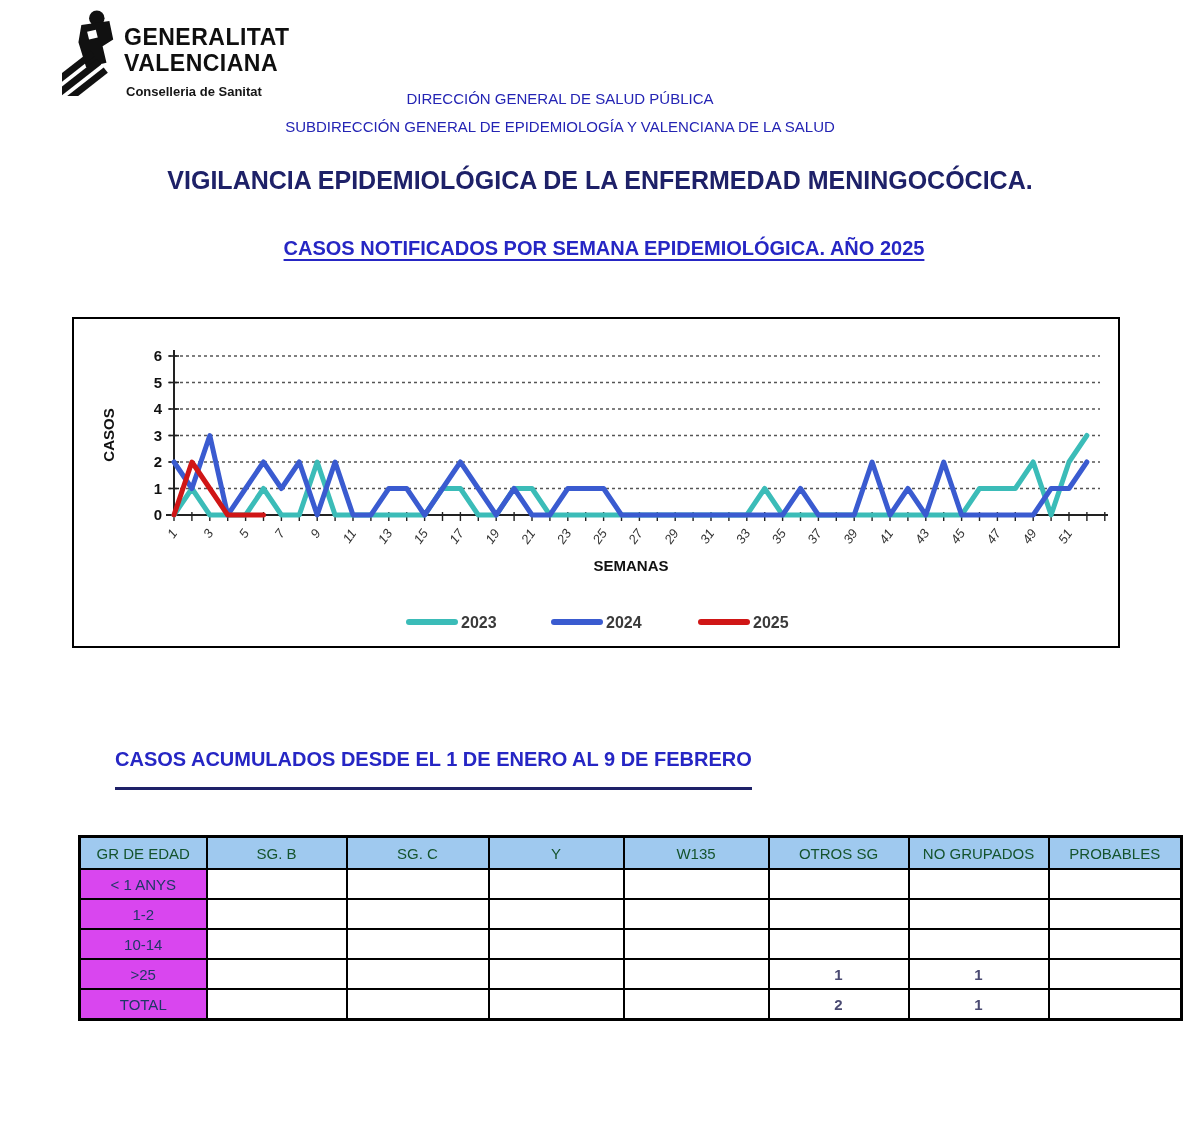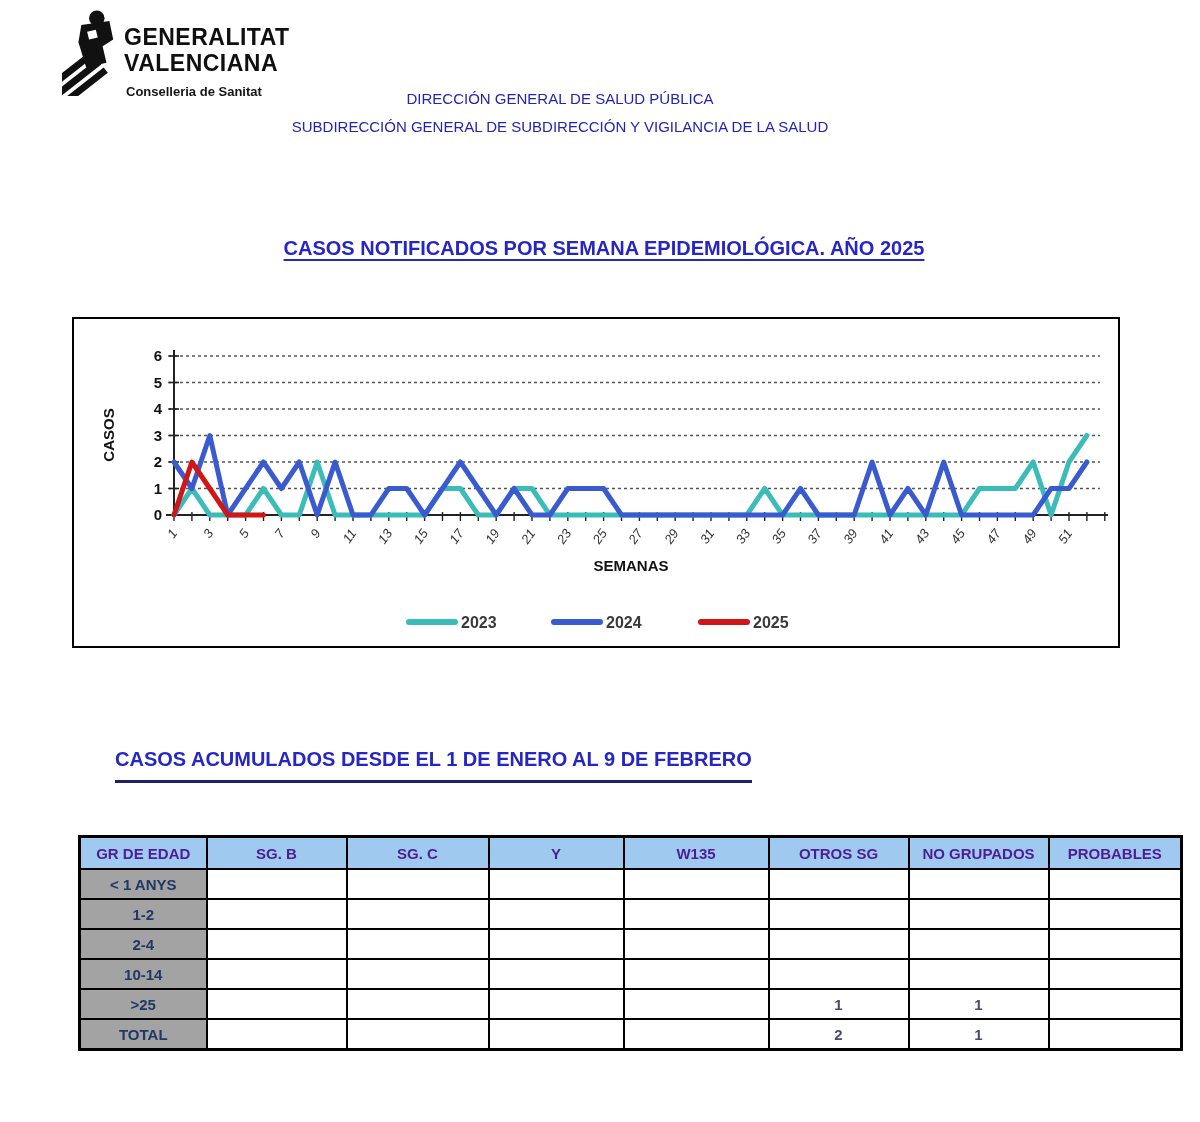--- a/index.html
+++ b/index.html
@@ -15,38 +15,38 @@
             font-weight:normal;font-size:15px;}
   .org1{top:90px;} .org2{top:118px;}
 
   
   .main-title{position:absolute;top:166px;left:0;width:100%;text-align:center;
               color:#1e2168;font-weight:bold;font-size:25px;}
   .sub-title{position:absolute;top:237px;left:4px;width:100%;text-align:center;
              color:#2626c4;font-weight:bold;font-size:20px;}
   .sub-title span{text-decoration:underline;text-decoration-thickness:2px;text-underline-offset:4px;}
   .section-title{position:absolute;top:748px;left:115px;color:#2626c4;font-weight:bold;
-                 font-size:20px;border-bottom:3px solid #1e2168;padding-bottom:9px;}
+                 font-size:20px;border-bottom:3px solid #1e2168;padding-bottom:16px;}
 
   
   .chart-panel{position:absolute;left:72px;top:317px;width:1044px;height:327px;
                border:2px solid #000;background:#fff;}
   .chart-panel svg{display:block;}
   .ylab{font-size:15px;font-weight:600;fill:#111;}
   .xlab{font-size:13px;font-style:italic;fill:#333;}
   .axis-title{font-size:15px;font-weight:bold;fill:#111;}
   .legend-label{font-size:16px;font-weight:600;fill:#3a3a3a;}
 
   
   .cases-table{position:absolute;left:78px;top:835px;border-collapse:collapse;
                table-layout:fixed;border:3px solid #000;}
   .cases-table th,.cases-table td{border:2px solid #000;padding:0;text-align:center;
                font-size:15px;height:28px;overflow:hidden;white-space:nowrap;}
-  .cases-table thead th{background:#9fc9ef;color:#4c1d95;font-weight:bold;height:30px;}
-  .cases-table tbody th{background:#a3a3a3;color:#1f3864;font-weight:bold;text-align:center;}
+  .cases-table thead th{background:#9fc9ef;color:#14532d;font-weight:normal;height:30px;}
+  .cases-table tbody th{background:#d946ef;color:#1f3864;font-weight:normal;text-align:center;}
   .cases-table td{color:#4a4a72;font-weight:600;background:#fff;}
 </style>
 </head>
 <body>
 
 <div class="page">
 
   <svg class="logo-icon" viewBox="0 0 60 90">
     <circle cx="36" cy="10" r="8" fill="#111"></circle>
     <path d="M20,17 L49,13 L53,32 L42,39 L46,56 L25,61 L17,35 Z" fill="#111"></path>
@@ -57,22 +57,23 @@
       <rect x="-12" y="80" width="52" height="7" fill="#111"></rect>
     </g>
   </svg>
   <div class="logo-text">
     <div>GENERALITAT</div>
     <div>VALENCIANA</div>
   </div>
   <div class="logo-sub">Conselleria de Sanitat</div>
 
   <div class="org-line org1">DIRECCIÓN GENERAL DE SALUD PÚBLICA</div>
-  <div class="org-line org2">SUBDIRECCIÓN GENERAL DE SUBDIRECCIÓN Y VIGILANCIA DE LA SALUD</div>
-
+  <div class="org-line org2">SUBDIRECCIÓN GENERAL DE EPIDEMIOLOGÍA Y VALENCIANA DE LA SALUD</div>
+
+  <div class="main-title">VIGILANCIA EPIDEMIOLÓGICA DE LA ENFERMEDAD MENINGOCÓCICA.</div>
   <div class="sub-title">
     <span>CASOS NOTIFICADOS POR SEMANA EPIDEMIOLÓGICA. AÑO 2025</span>
   </div>
 
   <div class="chart-panel">
     <svg width="1044" height="327" viewBox="0 0 1044 327">
         <line x1="94" y1="169.5" x2="1026" y2="169.5" stroke="#555" stroke-width="1.3" stroke-dasharray="3 3"></line>
         <line x1="94" y1="143" x2="1026" y2="143" stroke="#555" stroke-width="1.3" stroke-dasharray="3 3"></line>
         <line x1="94" y1="116.5" x2="1026" y2="116.5" stroke="#555" stroke-width="1.3" stroke-dasharray="3 3"></line>
         <line x1="94" y1="90" x2="1026" y2="90" stroke="#555" stroke-width="1.3" stroke-dasharray="3 3"></line>
@@ -227,30 +228,20 @@
           <th>1-2</th>
           <td></td>
           <td></td>
           <td></td>
           <td></td>
           <td></td>
           <td></td>
           <td></td>
         </tr>
         <tr>
-          <th>2-4</th>
-          <td></td>
-          <td></td>
-          <td></td>
-          <td></td>
-          <td></td>
-          <td></td>
-          <td></td>
-        </tr>
-        <tr>
           <th>10-14</th>
           <td></td>
           <td></td>
           <td></td>
           <td></td>
           <td></td>
           <td></td>
           <td></td>
         </tr>
         <tr>

